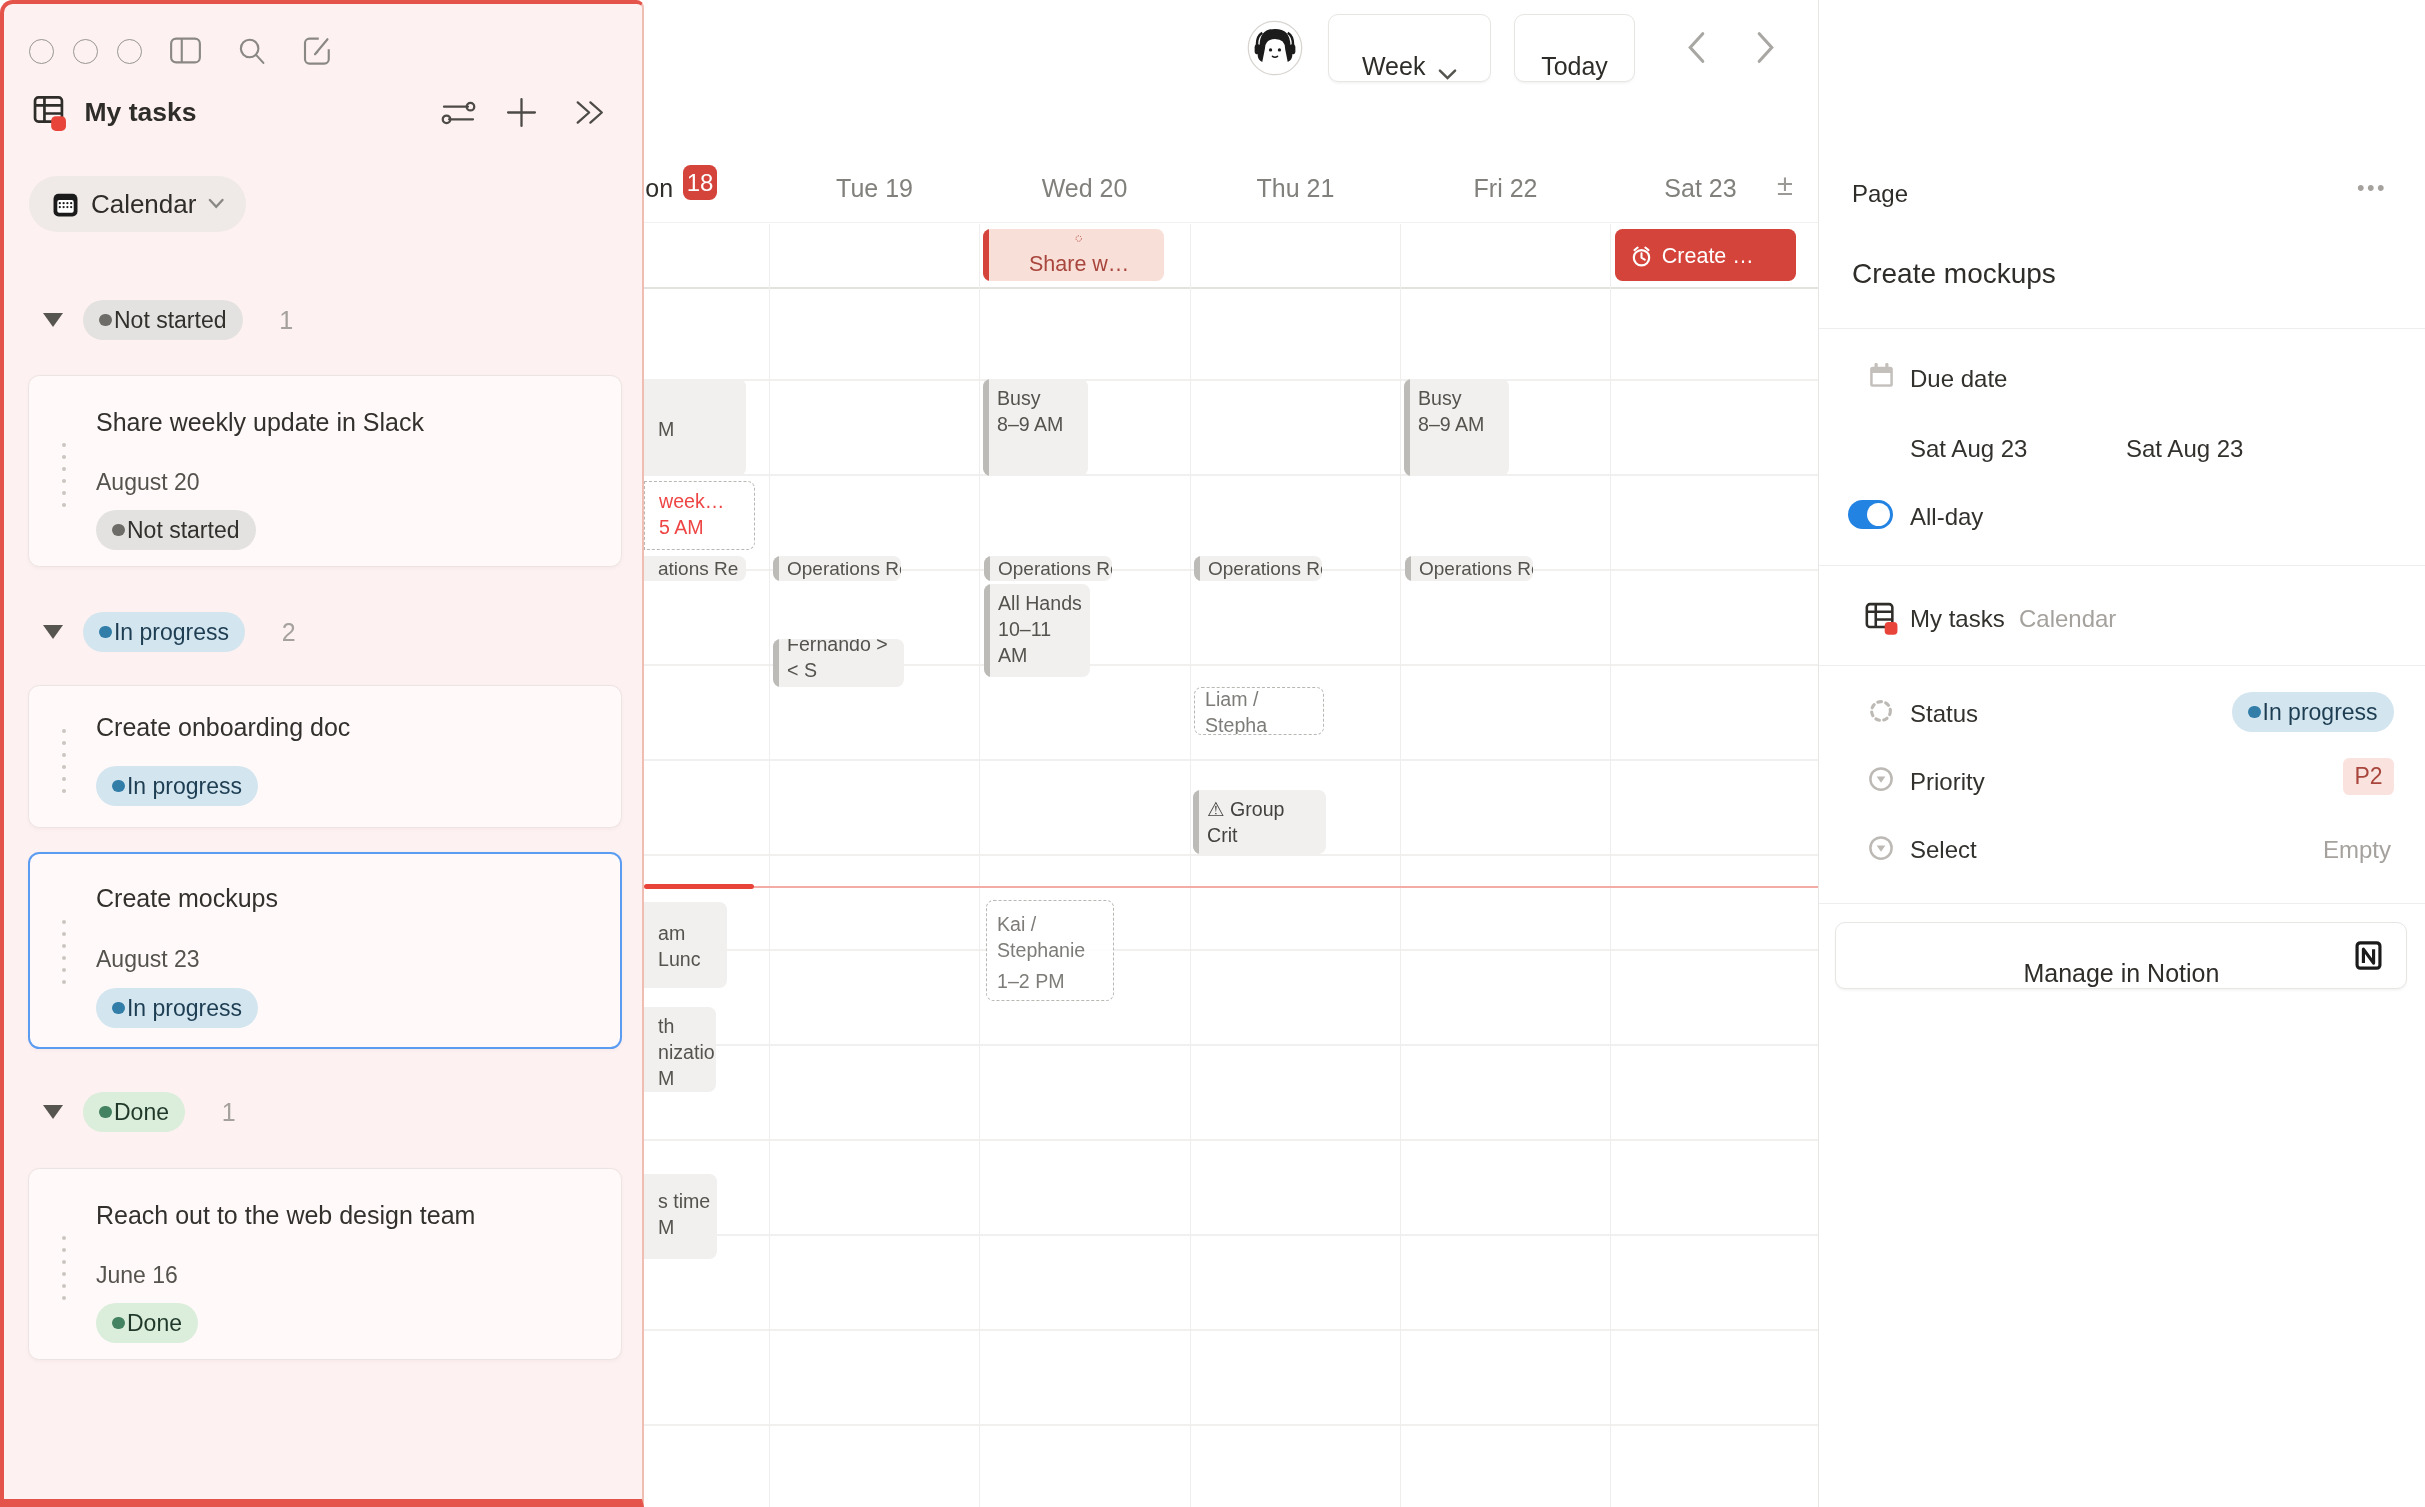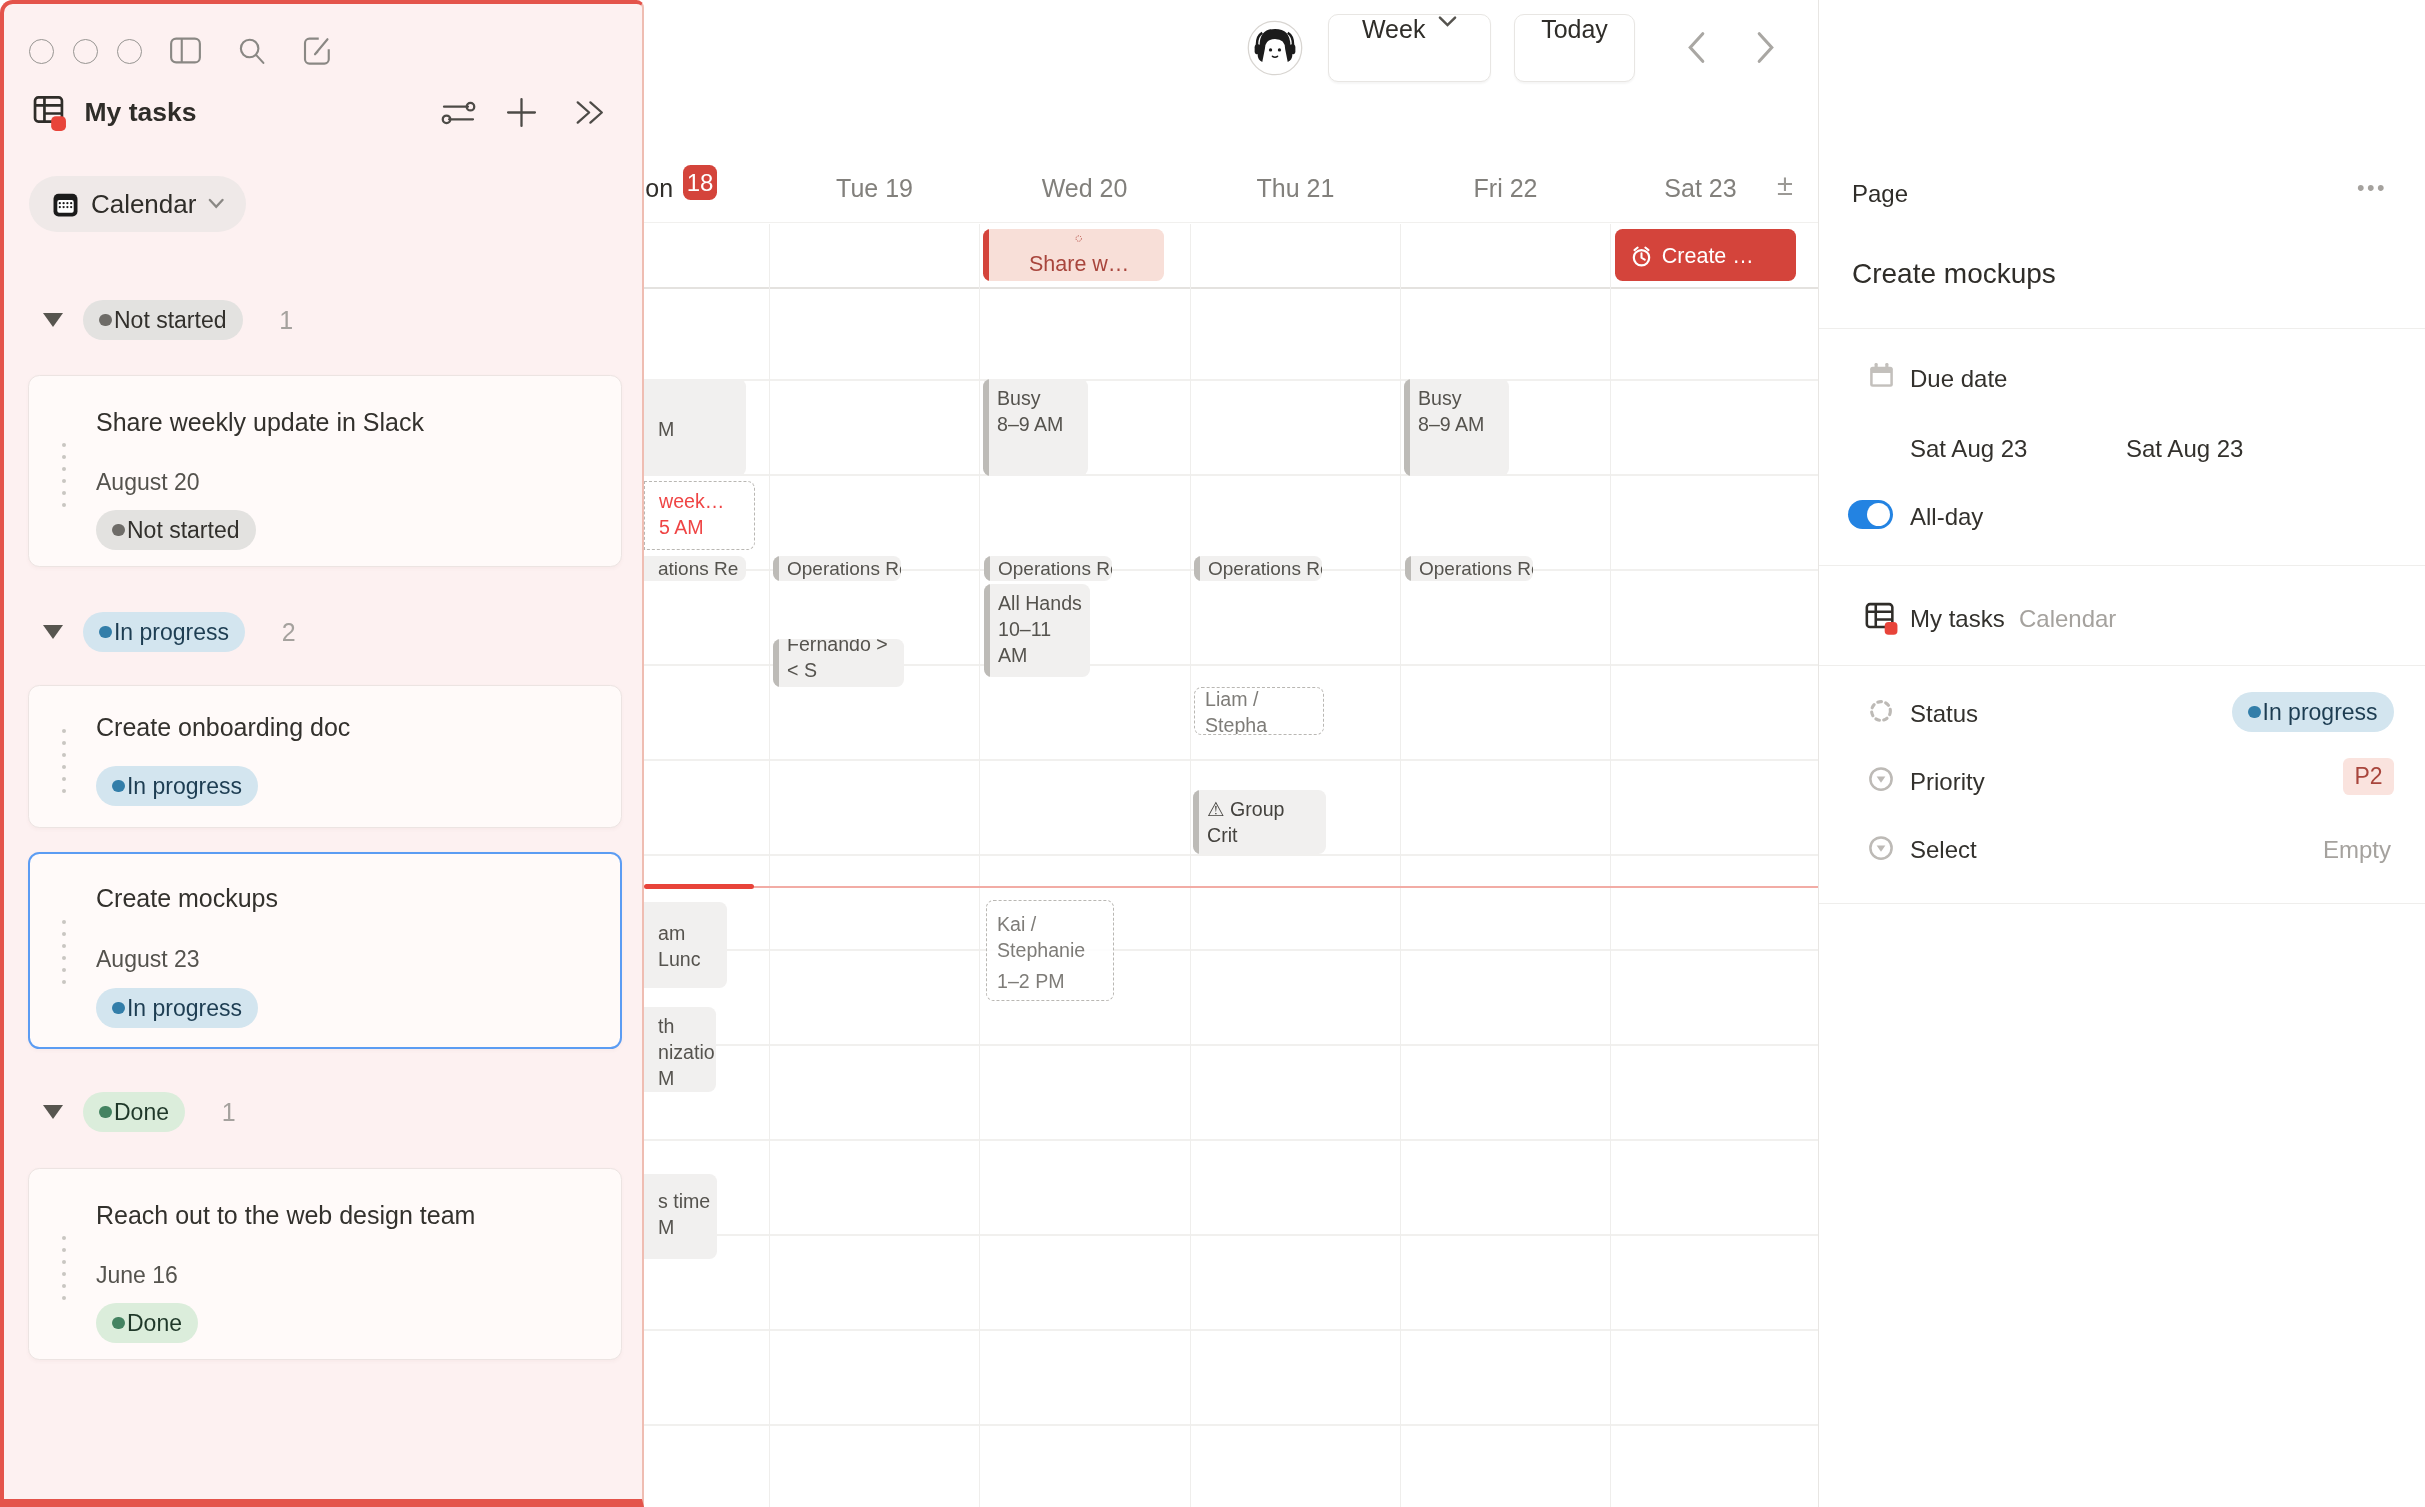--- a/index.html
+++ b/index.html
@@ -42,21 +42,21 @@
   .ev.dashed{background:rgba(255,255,255,.85);border:1.9px dashed #B9B7B3;color:#7E7C78;}
   .ev.clip{border-top-left-radius:0;border-bottom-left-radius:0;}
   .allday-soft{background:#F8DFD8;color:#A8453C;font-weight:500;}
   .allday-soft::before{content:"";position:absolute;left:0;top:0;bottom:0;width:6.3px;background:#D4443B;}
   .allday-solid{background:#D4443B;color:#FFFFFF;font-weight:500;}
   
   .panel{left:1818px;top:0;width:608px;height:1507px;background:#fff;border-left:1.9px solid #E8E6E3;}
   .divider{height:1.3px;background:#EFEEEC;}
   .prop-label{font-size:24px;color:#33312D;}
   .muted{color:#A5A29E;margin-left:9px;}
-  .btn{display:inline-flex;align-items:flex-start;justify-content:center;background:#FFFFFF;
+  .btn{display:inline-flex;align-items:flex-end;justify-content:center;background:#FFFFFF;
     border:1.3px solid #E8E6E3;border-radius:10px;box-shadow:0 1.3px 1.9px rgba(0,0,0,.04);
     font-size:25px;font-weight:500;color:#2F2D29;}
   .badge-red{background:#FAE3DE;color:#A8453C;font-size:23px;font-weight:500;border-radius:6.3px;padding:5px 11.4px;}
   .toggle{width:45px;height:29px;border-radius:15px;background:#2383E2;position:relative;}
   .toggle::after{content:"";position:absolute;right:3.2px;top:3.2px;width:23px;height:23px;border-radius:50%;background:#fff;}
 </style>
 </head>
 <body>
 
 <div class="abs cal">
@@ -256,20 +256,29 @@
     <svg width="30" height="30" viewBox="0 0 48 48">
         <circle cx="24" cy="24" r="17" stroke="#BDBAB6" stroke-width="4" fill="none"></circle>
       <path d="M17 20 L31 20 L24 30 Z" fill="#BDBAB6"></path>
       </svg>
   </div>
   <div class="abs prop-label" style="left:91px;top:836px;">Select</div>
   <div class="abs prop-label muted" style="right:35px;top:836px;">Empty</div>
 
   <div class="abs divider" style="left:0;top:903px;width:608px;"></div>
 
+  <div class="abs btn" style="left:16.4px;top:922px;width:572px;height:67px;">
+    <span>Manage in Notion</span>
+    <span style="position:absolute;right:21.5px;top:16.4px;">
+      <svg width="33" height="33" viewBox="0 0 52 52">
+          <rect x="8" y="6" width="36" height="40" rx="5" stroke="#1B1B1B" stroke-width="5" fill="#fff"></rect>
+        <path d="M18 38 V16 L34 38 V16" stroke="#1B1B1B" stroke-width="5" fill="none" stroke-linejoin="round"></path>
+        </svg>
+    </span>
+  </div>
 </div>
 
 <div class="abs sidebar">
   <div class="abs" style="left:25px;top:35px;">
     <span class="tl"></span><span class="tl"></span><span class="tl"></span>
   </div>
   <div class="abs" style="left:164px;top:30px;">
     <svg width="35" height="33" viewBox="0 0 56 52" class="icon-gray">
         <rect x="5" y="7" width="46" height="38" rx="8"></rect>
         <path d="M22 7 V45"></path>

